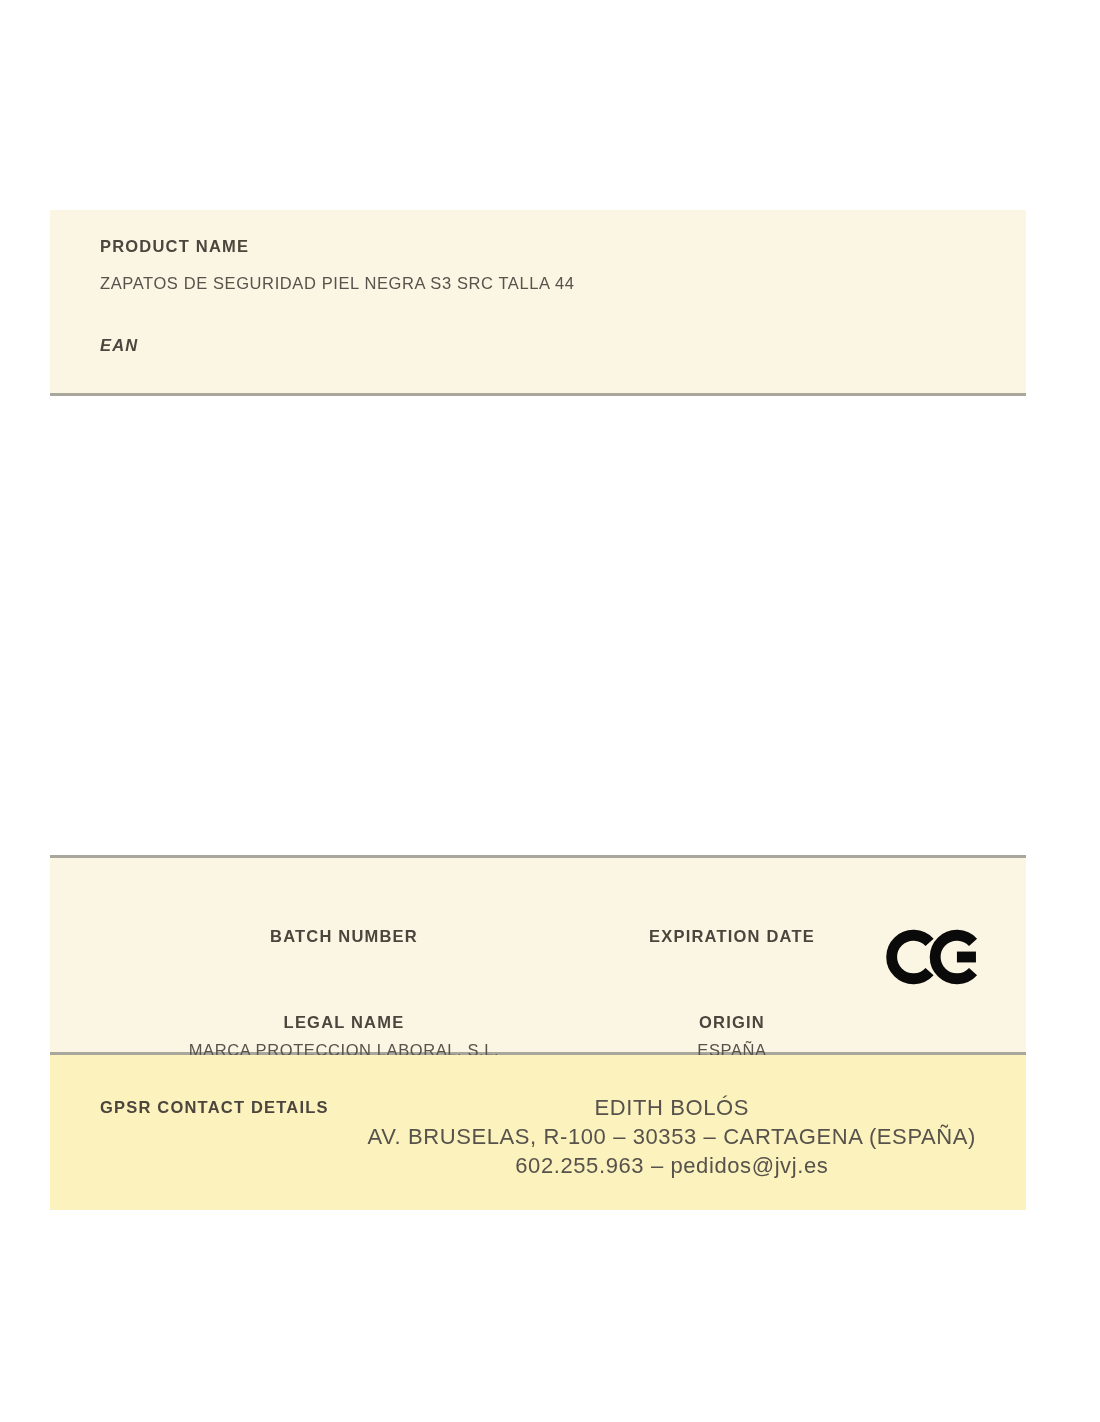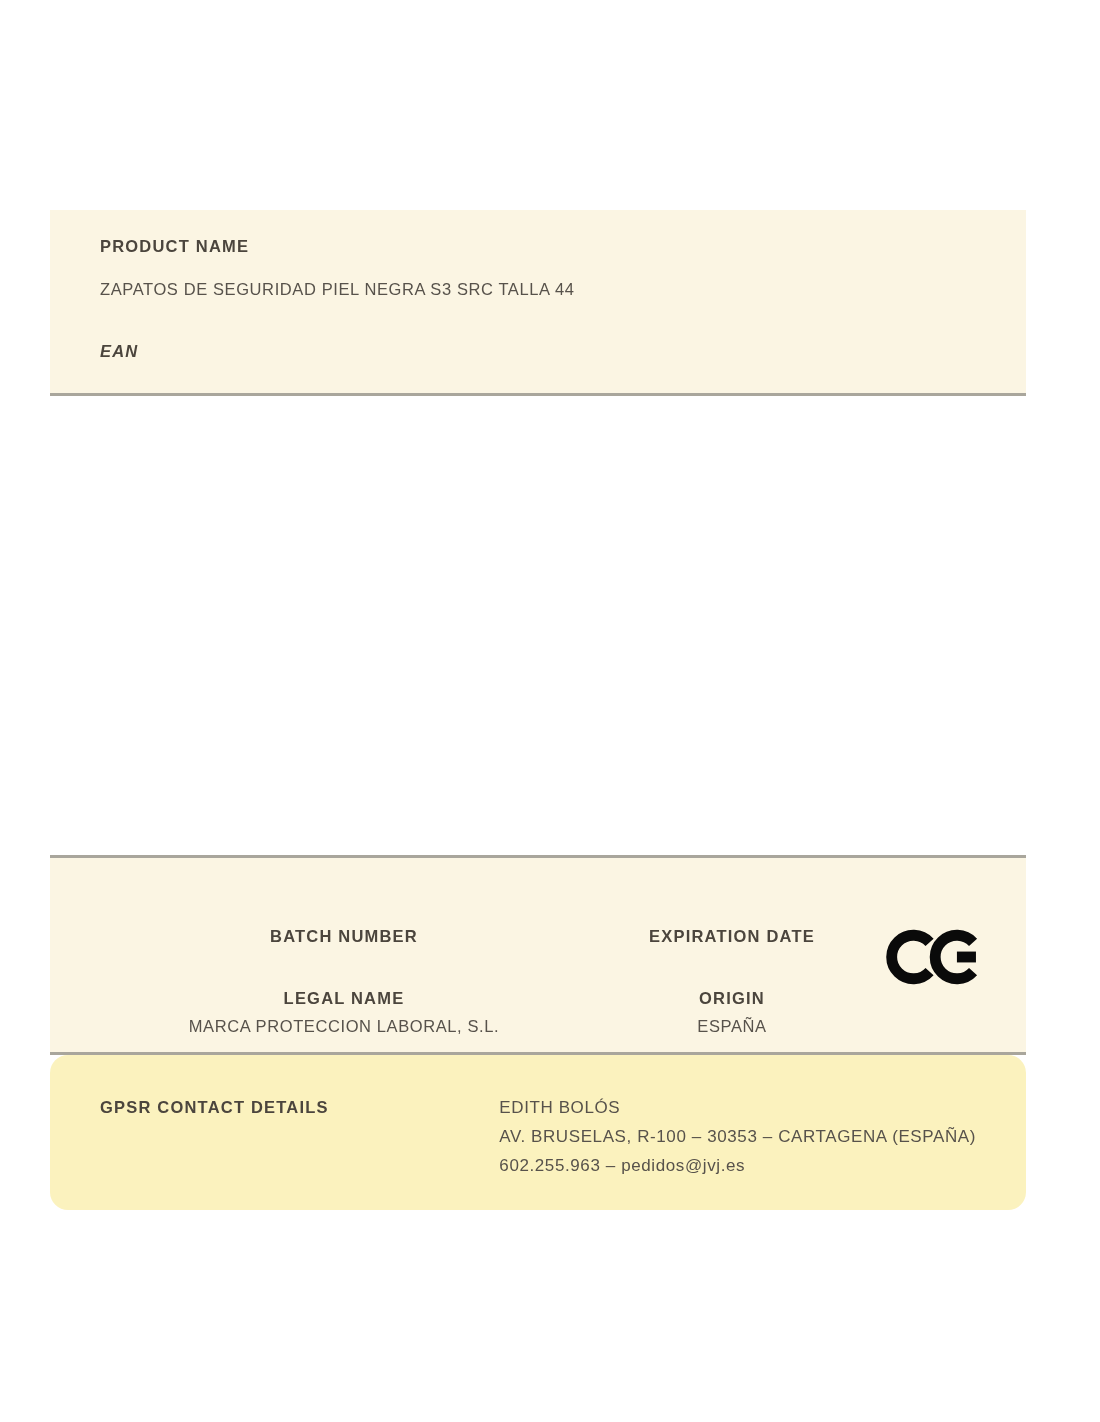--- a/index.html
+++ b/index.html
@@ -33,21 +33,21 @@
     font-weight: bold;
     letter-spacing: 1.2px;
     color: #4B453D;
     line-height: 20px;
   }
   .field-value {
     font-size: 16.5px;
     letter-spacing: 0.6px;
     color: #57524B;
     line-height: 20px;
-    margin-top: 23px;
+    margin-top: 17px;
   }
   .product-section .ean-label {
     margin-top: 42px;
     font-style: italic;
   }
   
   .info-section {
     top: 855px;
     height: 200px;
     background: #FBF5E3;
@@ -55,21 +55,21 @@
     border-bottom: 3px solid #A9A69C;
     padding: 28px 100px 0 100px;
   }
   .info-grid {
     display: grid;
     grid-template-columns: 1fr 1fr;
     text-align: center;
     margin-top: 40px;
   }
   .info-grid.row-2 {
-    margin-top: 42px;
+    margin-top: 66px;
   }
   .info-grid .field-value {
     margin-top: 8px;
     text-align: center;
   }
   .ce-mark {
     position: absolute;
     right: 48px;
     top: 70px;
     width: 92px;
@@ -77,33 +77,32 @@
   }
   
   .gpsr-section {
     top: 1055px;
     height: 155px;
     background: #FBF2BE;
     padding: 38px 50px 0 50px;
     display: flex;
     justify-content: space-between;
     align-items: flex-start;
-    border-radius: 18px;
   }
   .gpsr-title {
     font-size: 16.5px;
     font-weight: bold;
     letter-spacing: 1.2px;
     color: #4B453D;
     line-height: 20px;
     padding-top: 4px;
   }
   .gpsr-contact {
-    text-align: left;
-    font-size: 17px;
+    text-align: center;
+    font-size: 22px;
     letter-spacing: 0.6px;
     color: #57524B;
     line-height: 29px;
   }
 </style>
 </head>
 <body>
 
 <div class="section product-section">
   <div class="field-label">PRODUCT NAME</div>

